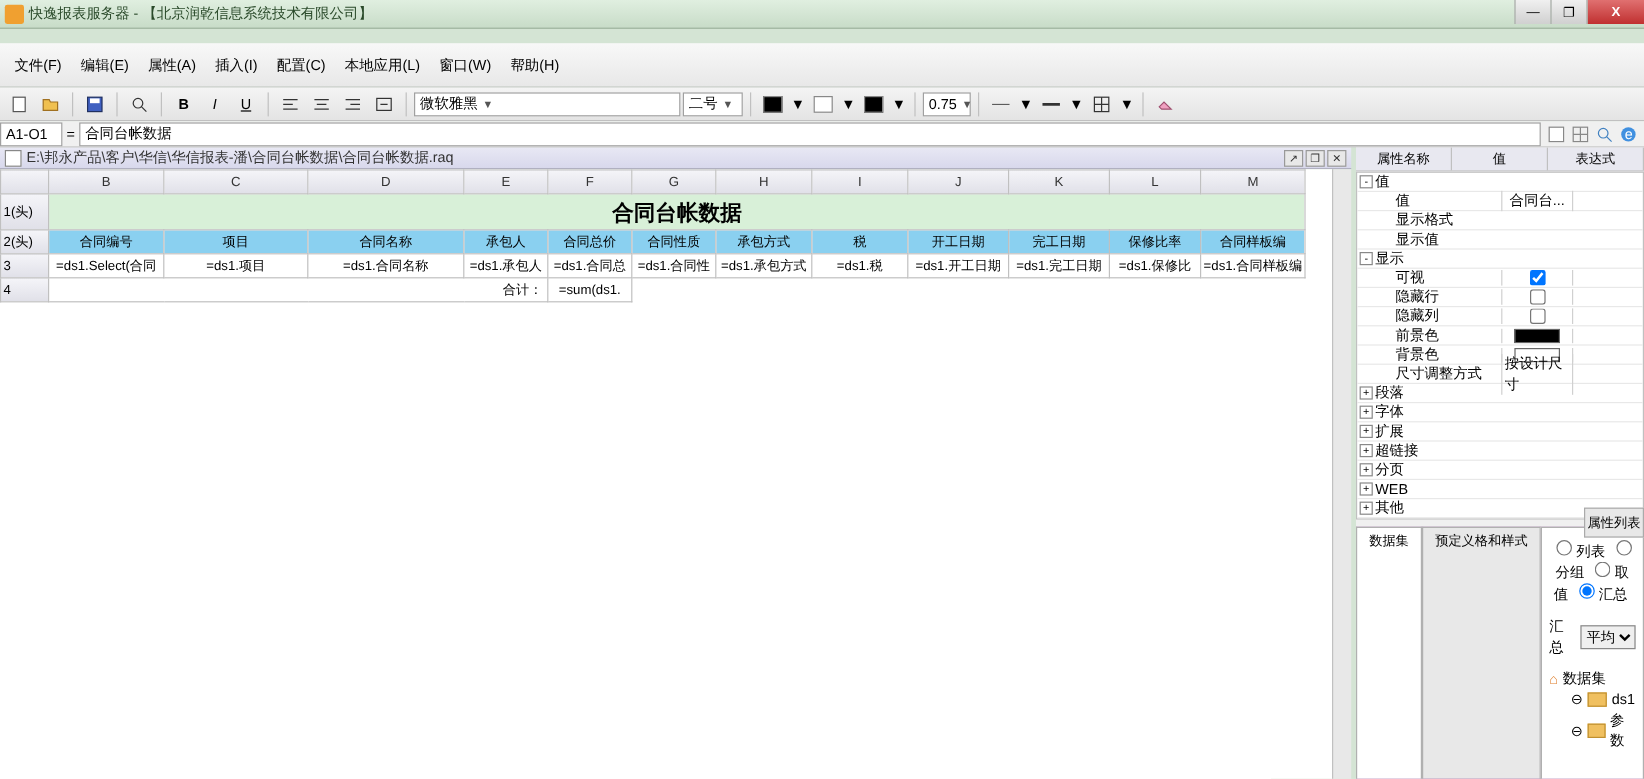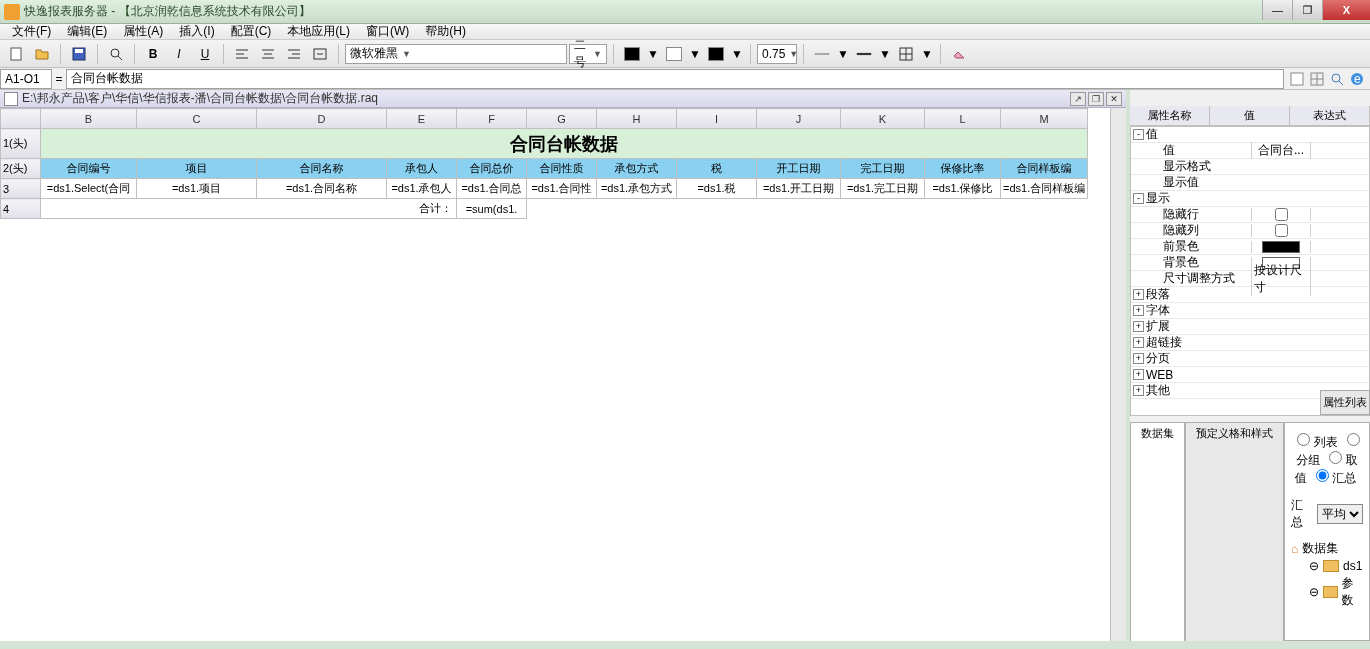--- a/index.html
+++ b/index.html
@@ -7,21 +7,21 @@
 
 
 .titlebar { height: 24px; background: linear-gradient(#e0efe0,#c8dcc8); display: flex; align-items: center; padding: 0 4px; border-bottom: 1px solid #9ab09a; position: relative; }
 .titlebar .appicon { width: 16px; height: 16px; margin-right: 4px; background: #f0a030; border-radius: 2px; }
 .titlebar .title { color: #2a4a2a; }
 .titlebar .winbtns { position: absolute; right: 0; top: 0; display: flex; }
 .titlebar .winbtn { width: 30px; height: 20px; display: flex; align-items: center; justify-content: center; background: linear-gradient(#f0f0f0,#d0d0d0); border-left: 1px solid #aaa; font-size: 11px; }
 .titlebar .winbtn.close { width: 48px; background: linear-gradient(#e07070,#c03030); color: #fff; font-weight: bold; }
 
 
-.menubar { height: 16px; background: linear-gradient(#f8f8f8,#e8e8e8); display: flex; align-items: center; padding: 0 4px; border-bottom: 1px solid #ccc; }
+.menubar { height: 37px; background: linear-gradient(#f8f8f8,#e8e8e8); display: flex; align-items: center; padding: 0 4px; border-bottom: 1px solid #ccc; margin-top: 12px; }
 .menubar .menuitem { padding: 2px 8px; cursor: default; }
 
 
 .toolbar { height: 28px; background: linear-gradient(#f4f4f4,#e4e4e4); display: flex; align-items: center; padding: 0 4px; border-bottom: 1px solid #c0c0c0; gap: 2px; }
 .tb-btn { width: 24px; height: 22px; display: flex; align-items: center; justify-content: center; border: 1px solid transparent; border-radius: 2px; cursor: pointer; }
 .tb-btn svg { width: 16px; height: 16px; }
 .tb-sep { width: 1px; height: 20px; background: #c0c0c0; margin: 0 4px; }
 .tb-select { height: 20px; border: 1px solid #a0a0a0; background: #fff; display: flex; align-items: center; padding: 0 4px; }
 .tb-select .arrow { margin-left: 4px; font-size: 9px; color: #555; }
 .color-sq { width: 16px; height: 14px; border: 1px solid #888; background: #000; }
@@ -50,21 +50,21 @@
 .grid { border-collapse: collapse; table-layout: fixed; }
 .grid th, .grid td { border: 1px solid #c0c0c0; height: 20px; padding: 0 2px; font-size: 11px; overflow: hidden; white-space: nowrap; }
 .grid .colhdr { background: linear-gradient(#f4f4f8,#e0e0e8); text-align: center; font-weight: normal; color: #333; }
 .grid .rowhdr { background: linear-gradient(#f4f4f8,#e0e0e8); text-align: left; width: 40px; font-weight: normal; }
 .grid .titlecell { background: #d8f0d8; text-align: center; font-size: 18px; font-weight: bold; }
 .grid .hdrcell { background: #8ad0f0; text-align: center; }
 .grid .datacell { text-align: center; }
 .grid .sumlabel { text-align: right; padding-right: 4px; }
 
 
-.props { flex: 0 0 auto; margin-top: 16px; }
+.props { flex: 0 0 auto; }
 .props-hdr { display: flex; background: #e8e8f0; border-bottom: 1px solid #c0c0c0; }
 .props-hdr div { flex: 1; text-align: center; padding: 2px 0; border-right: 1px solid #c0c0c0; font-size: 11px; }
 .props-tree { height: 290px; overflow-y: auto; background: #fff; border: 1px solid #c0c0c0; }
 .prow { display: flex; height: 16px; align-items: center; font-size: 11px; border-bottom: 1px solid #e8e8e8; }
 .prow .pkey { width: 120px; display: flex; align-items: center; overflow:hidden; }
 .prow .pval { width: 60px; border-left: 1px solid #d0d0d0; border-right:1px solid #d0d0d0; padding: 0 2px; display:flex; align-items:center; justify-content:center; overflow:hidden; }
 .prow .pexp { flex:1; }
 .prow .toggle { width: 11px; height: 11px; border: 1px solid #888; margin: 0 2px; font-size: 9px; line-height: 9px; text-align: center; background: #fff; }
 .prow .indent { width: 16px; }
 .prow .sw { width: 38px; height: 12px; border: 1px solid #666; }
@@ -178,21 +178,21 @@
       <svg viewBox="0 0 16 16">
         <rect x="2" y="3" width="12" height="10" fill="none" stroke="#333"></rect>
         <line x1="5" y1="8" x2="11" y2="8" stroke="#333"></line>
       </svg>
     </div>
   <div class="tb-sep"></div>
   <div class="tb-select" style="width:222px">
       <span>微软雅黑</span>
       <span class="arrow">▼</span>
     </div>
-  <div class="tb-select" style="width:38px">
+  <div class="tb-select" style="width:50px">
       <span>二号</span>
       <span class="arrow">▼</span>
     </div>
   <div class="tb-sep"></div>
   <div class="tb-btn">
       <div class="color-sq"></div>
     </div>
     <div class="tb-btn" style="width:14px">▼</div>
   <div class="tb-btn">
       <div class="color-sq" style="background:#fff"></div>
@@ -408,20 +408,31 @@
               <div class="toggle">-</div>
               <span>显示</span>
             </div>
             <div class="pval"></div>
             <div class="pexp"></div>
           </div>
           <div class="prow">
             <div class="pkey">
               <div class="indent"></div>
               <div class="indent"></div>
+              <span>可视</span>
+            </div>
+            <div class="pval">
+              <input type="checkbox" checked="" style="">
+            </div>
+            <div class="pexp"></div>
+          </div>
+          <div class="prow">
+            <div class="pkey">
+              <div class="indent"></div>
+              <div class="indent"></div>
               <span>隐藏行</span>
             </div>
             <div class="pval">
               <input type="checkbox" style="">
             </div>
             <div class="pexp"></div>
           </div>
           <div class="prow">
             <div class="pkey">
               <div class="indent"></div>

